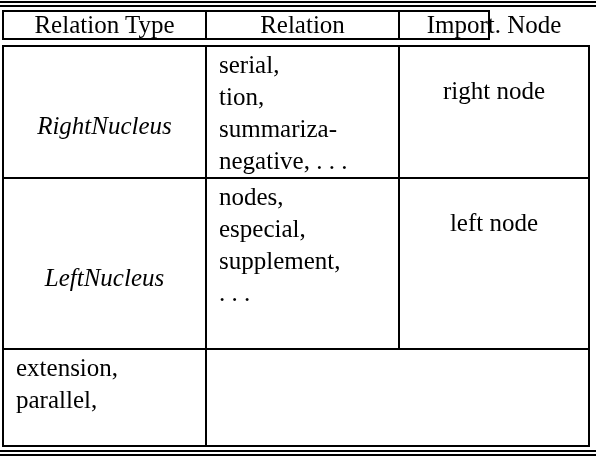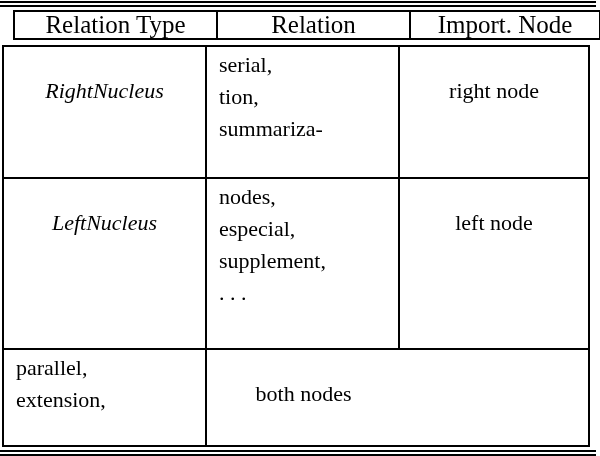--- a/index.html
+++ b/index.html
@@ -25,23 +25,23 @@
     box-sizing: border-box;
     border-top: 2px solid #000000;
     border-bottom: 2px solid #000000;
   }
   .rule-top { top: 1px; }
   .rule-bottom { top: 450px; }
 
   
   .header-box {
     position: absolute;
-    left: 13px;
+    left: 2px;
     top: 10px;
-    width: 588px;
+    width: 488px;
     height: 30px;
     box-sizing: border-box;
     border: 2px solid #000000;
     display: grid;
     grid-template-columns: 203px 193px 188px;
   }
   
   .body-box {
     position: absolute;
     left: 2px;
@@ -55,36 +55,36 @@
     display: grid;
     grid-template-columns: 203px 193px 188px;
     box-sizing: border-box;
   }
   .body-row.r1 { height: 132px; border-bottom: 2px solid #000000; }
   .body-row.r2 { height: 171px; border-bottom: 2px solid #000000; }
   .body-row.r3 { height: 95px; }
 
   .cell {
     box-sizing: border-box;
-    font-size: 22px;
+    font-size: 25px;
     line-height: 32px;
     overflow: hidden;
   }
   .cell.sep { border-right: 2px solid #000000; }
 
   .hcell {
     display: flex;
     align-items: center;
     justify-content: center;
     font-size: 25px;
   }
   .type-cell {
     display: flex;
     justify-content: center;
-    align-items: flex-start;
+    align-items: center;
     padding-top: 28px;
     font-style: italic;
   }
   .relation-cell {
     padding: 2px 6px 0 12px;
     text-align: left;
   }
   .node-cell {
     display: flex;
     justify-content: center;
@@ -115,20 +115,21 @@
   <div class="body-box">
 
     <div class="body-row r1">
       <div class="cell type-cell sep">
         <span>RightNucleus</span>
       </div>
       <div class="cell relation-cell sep">
         <div class="rel-line">serial,</div>
         <div class="rel-line">tion,</div>
         <div class="rel-line">summariza-</div>
+        <div class="rel-line">negative, . . .</div>
       </div>
       <div class="cell node-cell">
         <span>right node</span>
       </div>
     </div>
 
     <div class="body-row r2">
       <div class="cell type-cell sep">
         <span>LeftNucleus</span>
       </div>
@@ -138,25 +139,22 @@
         <div class="rel-line">supplement,</div>
         <div class="rel-line">. . .</div>
       </div>
       <div class="cell node-cell">
         <span>left node</span>
       </div>
     </div>
 
     <div class="body-row r3">
       <div class="cell relation-cell sep">
+        <div class="rel-line">extension,</div>
         <div class="rel-line">parallel,</div>
-        <div class="rel-line">extension,</div>
-      </div>
-      <div class="cell node-cell">
-        <span>both nodes</span>
       </div>
     </div>
 
   </div>
 
   <div class="rule-double rule-bottom"></div>
 
 </div>
 
 </body></html>

